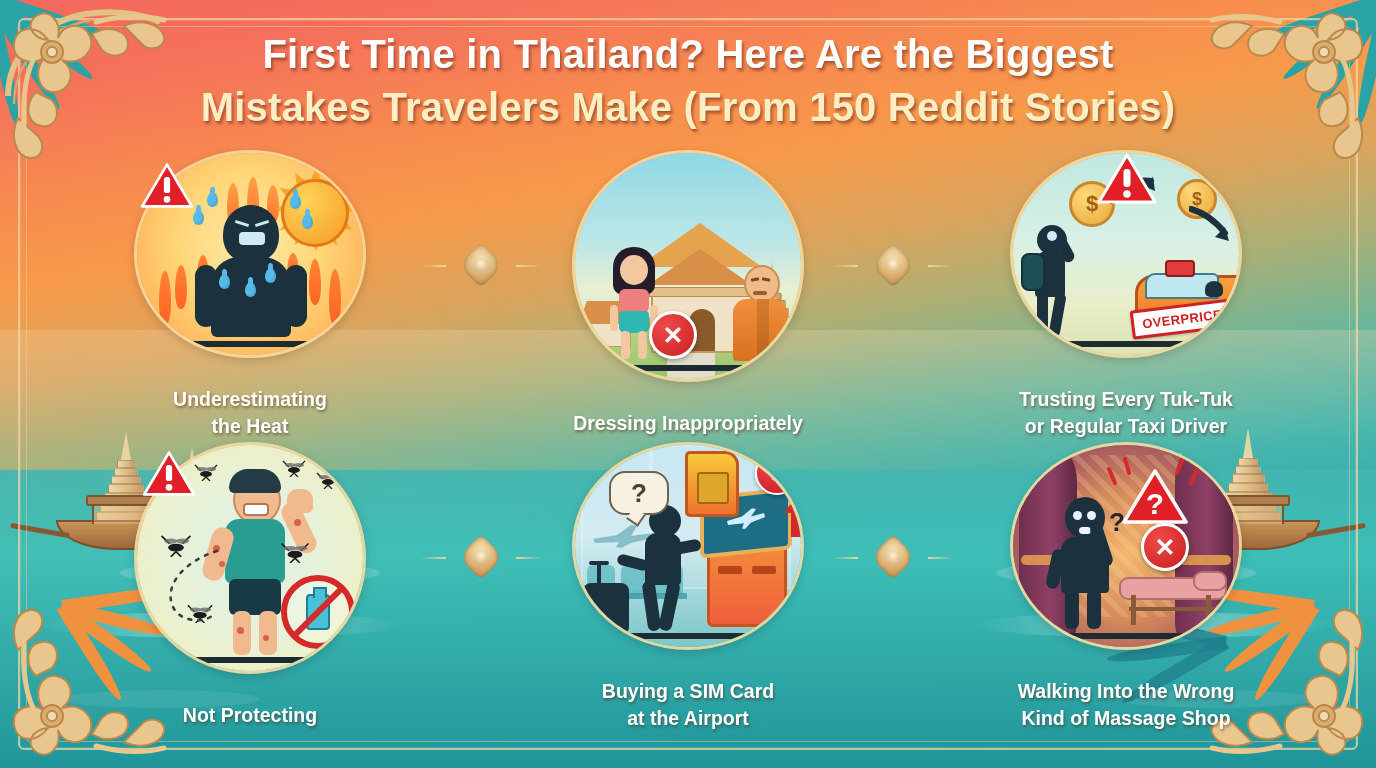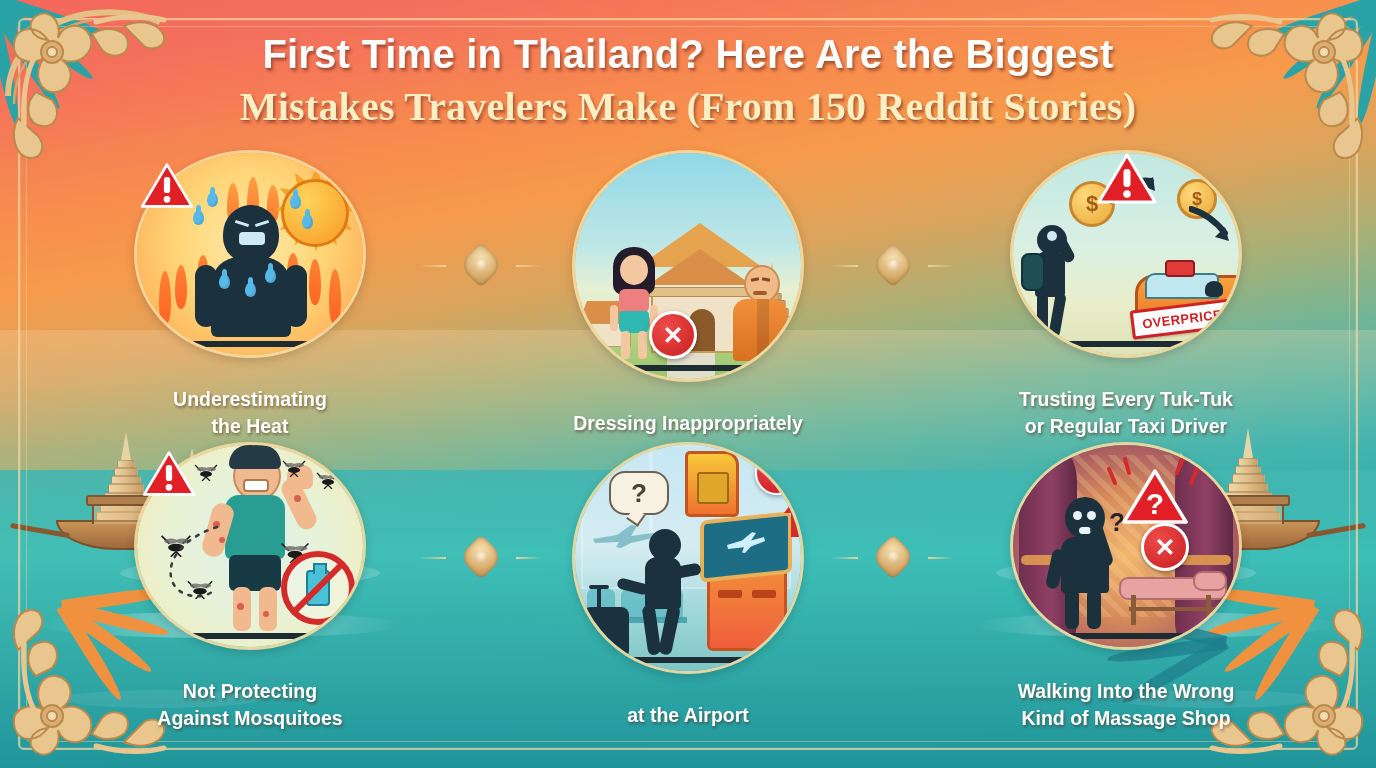--- a/index.html
+++ b/index.html
@@ -69,21 +69,21 @@
   .c-tr{right:0;top:0;transform:scaleX(-1);}
   .c-bl{left:0;bottom:0;transform:scaleY(-1);}
   .c-br{right:0;bottom:0;transform:scale(-1,-1);}
 
   
   .title{position:absolute;left:0;right:0;top:28px;text-align:center;}
   .title .l1,.title .l2{
     font-weight:bold;font-size:40px;letter-spacing:.2px;line-height:1.32;
     text-shadow:2px 3px 3px rgba(120,45,25,.55), 0 1px 0 rgba(0,0,0,.18);}
   .title .l1{color:#ffffff;}
-  .title .l2{color:#fbeec2;font-family:Liberation Serif, serif;}
+  .title .l2{color:#fbeec2;}
 
   
   .grid{position:absolute;left:60px;right:60px;top:150px;height:600px;}
   .row{position:absolute;left:0;right:0;height:290px;display:flex;justify-content:space-between;}
   .row.r1{top:0;}
   .row.r2{top:292px;}
   .cell{width:380px;position:relative;display:flex;flex-direction:column;align-items:center;}
   .art{position:relative;width:232px;height:232px;}
   .disc{position:absolute;inset:0;border-radius:50%;overflow:hidden;
     border:3px solid rgba(245,218,160,.9);box-shadow:0 3px 10px rgba(0,0,0,.16);}
@@ -666,21 +666,20 @@
           <div class="tri" style="left:8px;top:8px;">
             <svg viewBox="0 0 60 54">
               <path d="M30 3 L58 50 L2 50 Z" fill="#e01f26" stroke="#ffffff" stroke-width="3" stroke-linejoin="round"></path>
               <rect x="26.5" y="17" width="7" height="18" rx="3" fill="#fff"></rect>
               <circle cx="30" cy="42" r="3.8" fill="#fff"></circle>
             </svg>
           </div>
         </div>
         <div class="caption">
           <div>Not Protecting</div>
-          <div>Against Mosquitoes</div>
         </div>
       </div>
 
       <div class="cell">
         <div class="art">
           <div class="disc">
             <div class="p5bg"></div>
             <div class="window">
               <div class="wpane" style="left:6px;top:0;width:66px;height:140px;"></div>
               <div class="wpane" style="left:76px;top:0;width:66px;height:140px;"></div>
@@ -732,20 +731,21 @@
               <div style="position:absolute;left:6px;top:-22px;width:20px;height:4px;background:#1b313d;border-radius:2px;"></div>
             </div>
 
             <div class="bubble" style="left:34px;top:26px;width:56px;height:40px;font-size:26px;">
               <span>?</span>
             </div>
             <div class="ground"></div>
           </div>
         </div>
         <div class="caption">
+          <div>Buying a SIM Card</div>
           <div>at the Airport</div>
         </div>
       </div>
 
       <div class="cell">
         <div class="art">
           <div class="disc">
             <div class="p6bg"></div>
             <div style="position:absolute;left:54px;right:54px;top:10px;bottom:30px;
                         background:repeating-linear-gradient(45deg,rgba(255,220,160,.22) 0 6px,rgba(255,220,160,0) 6px 13px);"></div>

